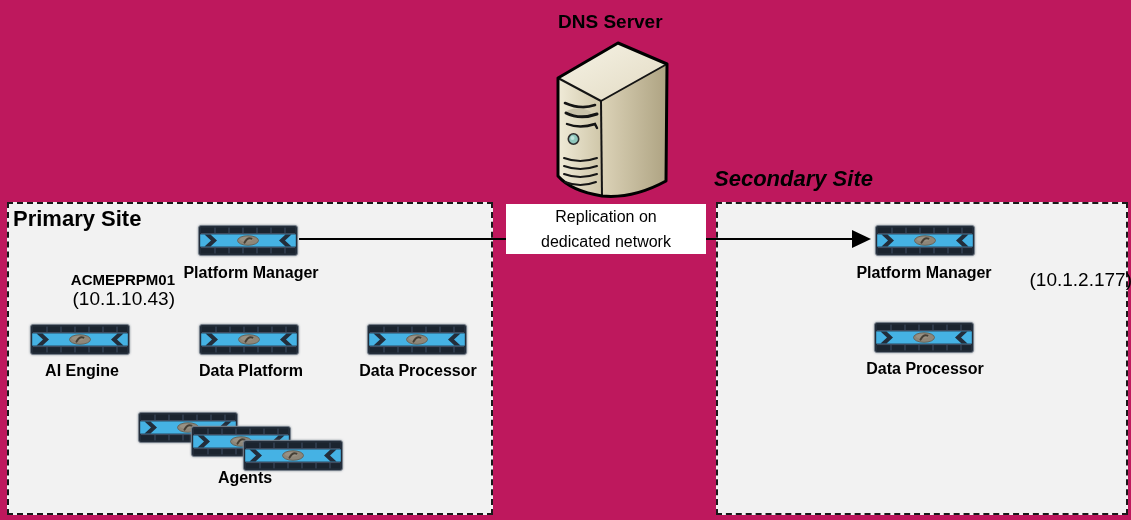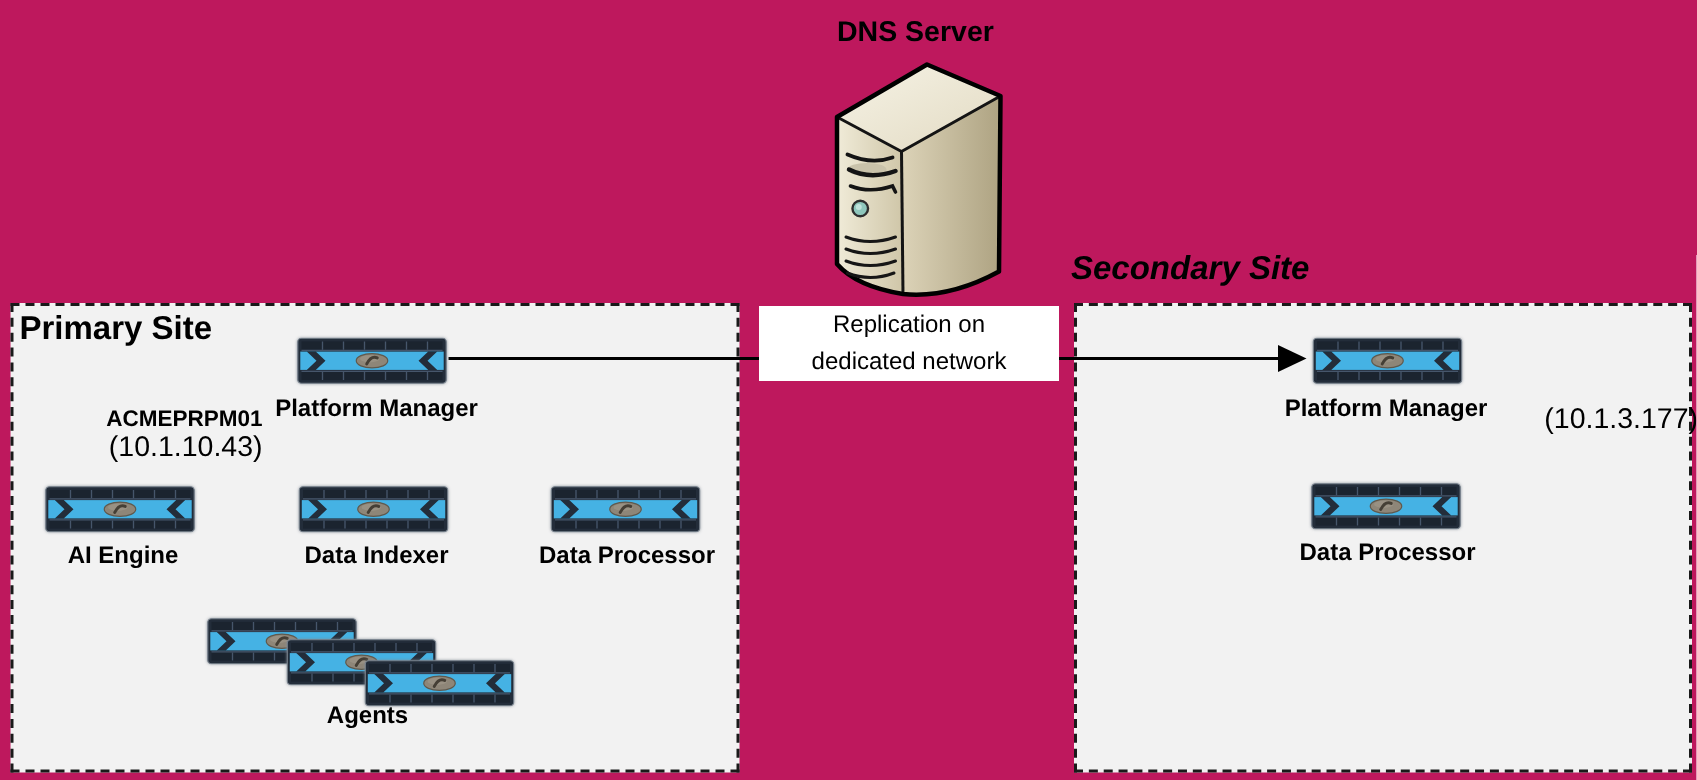--- a/index.html
+++ b/index.html
@@ -149,21 +149,21 @@
   <div class="node-label" style="left:251px;top:264px;">Platform Manager</div>
 
   <svg class="appliance" style="left:30px;top:324px;" viewBox="0 0 100 31">
       <use href="#appliance-sym"></use>
     </svg>
   <div class="node-label" style="left:82px;top:362px;">AI Engine</div>
 
   <svg class="appliance" style="left:199px;top:324px;" viewBox="0 0 100 31">
       <use href="#appliance-sym"></use>
     </svg>
-  <div class="node-label" style="left:251px;top:362px;">Data Indexer</div>
+  <div class="node-label" style="left:251px;top:362px;">Data Platform</div>
 
   <svg class="appliance" style="left:367px;top:324px;" viewBox="0 0 100 31">
       <use href="#appliance-sym"></use>
     </svg>
   <div class="node-label" style="left:418px;top:362px;">Data Processor</div>
 
   <svg class="appliance" style="left:138px;top:412px;" viewBox="0 0 100 31">
       <use href="#appliance-sym"></use>
     </svg>
   <svg class="appliance" style="left:191px;top:426px;" viewBox="0 0 100 31">
@@ -183,21 +183,21 @@
 
   <div class="site-title" style="left:714px;top:166px;font-style:italic;">Secondary Site</div>
   <div class="site-box" style="left:716px;top:202px;width:412px;height:313px;"></div>
 
   <svg class="appliance" style="left:875px;top:225px;" viewBox="0 0 100 31">
       <use href="#appliance-sym"></use>
     </svg>
   <div class="node-label" style="left:924px;top:264px;">Platform Manager</div>
 
   <div class="host-block" style="left:982px;top:226px;width:150px;">
-    <div class="host-ip">(10.1.3.177)</div>
+    <div class="host-ip">(10.1.2.177)</div>
   </div>
 
   <svg class="appliance" style="left:874px;top:322px;" viewBox="0 0 100 31">
       <use href="#appliance-sym"></use>
     </svg>
   <div class="node-label" style="left:925px;top:360px;">Data Processor</div>
 
 </div>
 
 </body></html>

